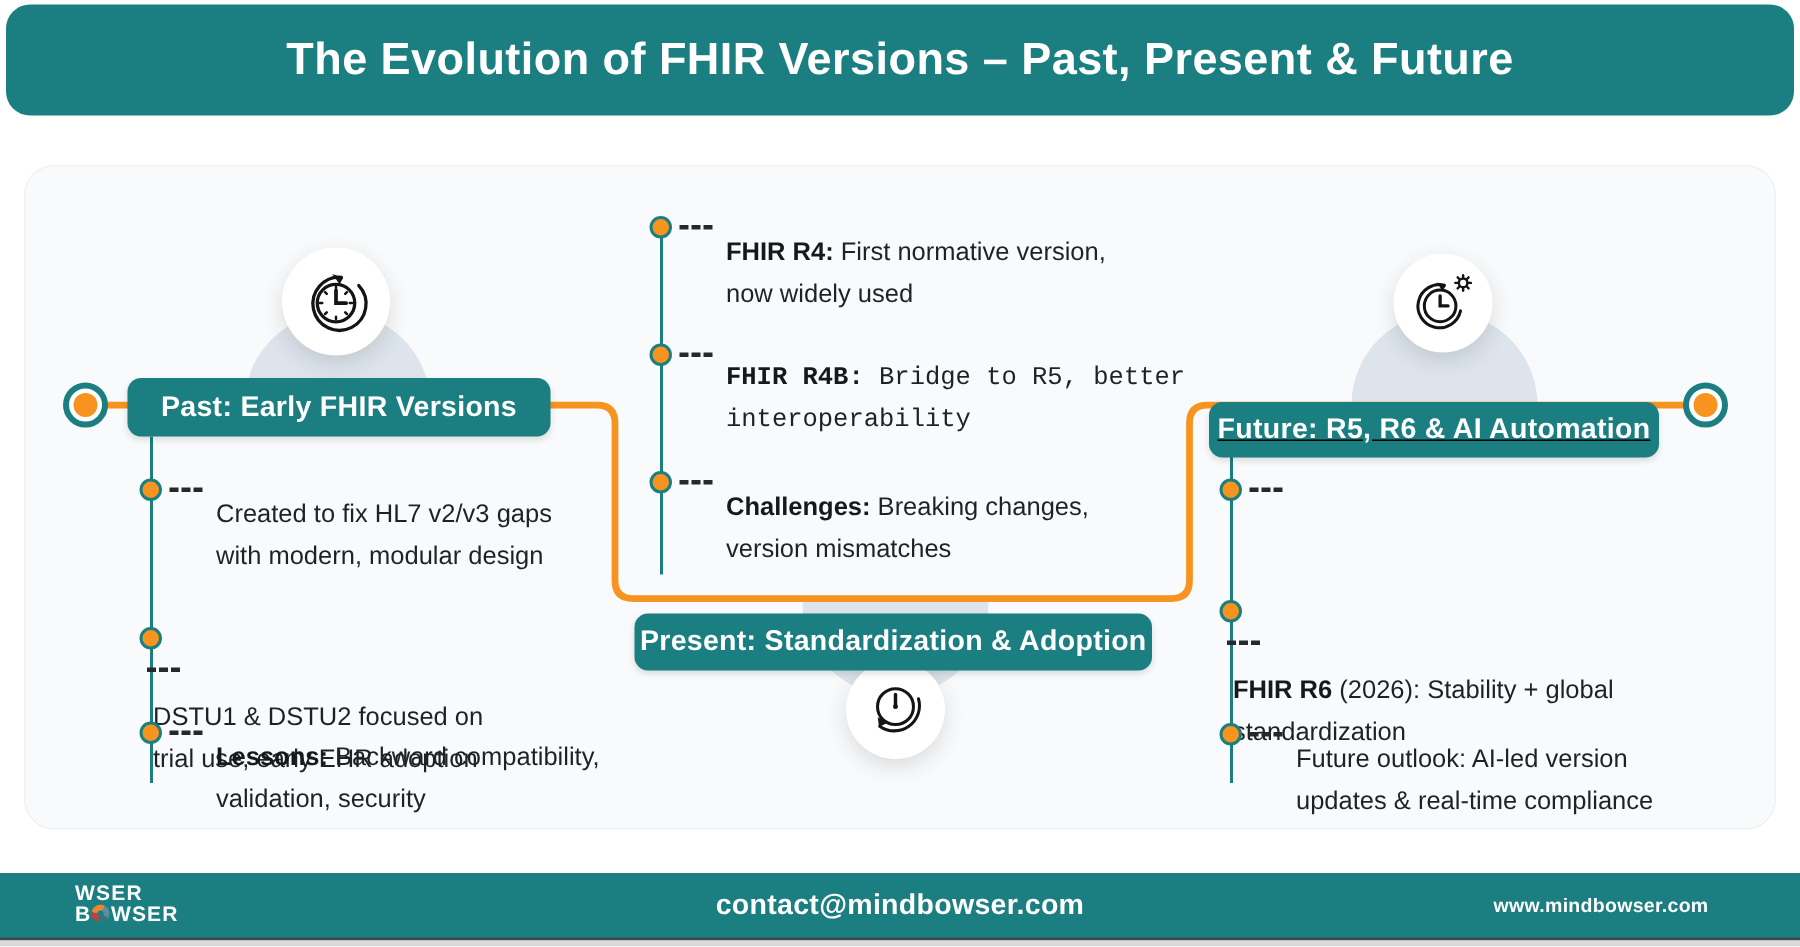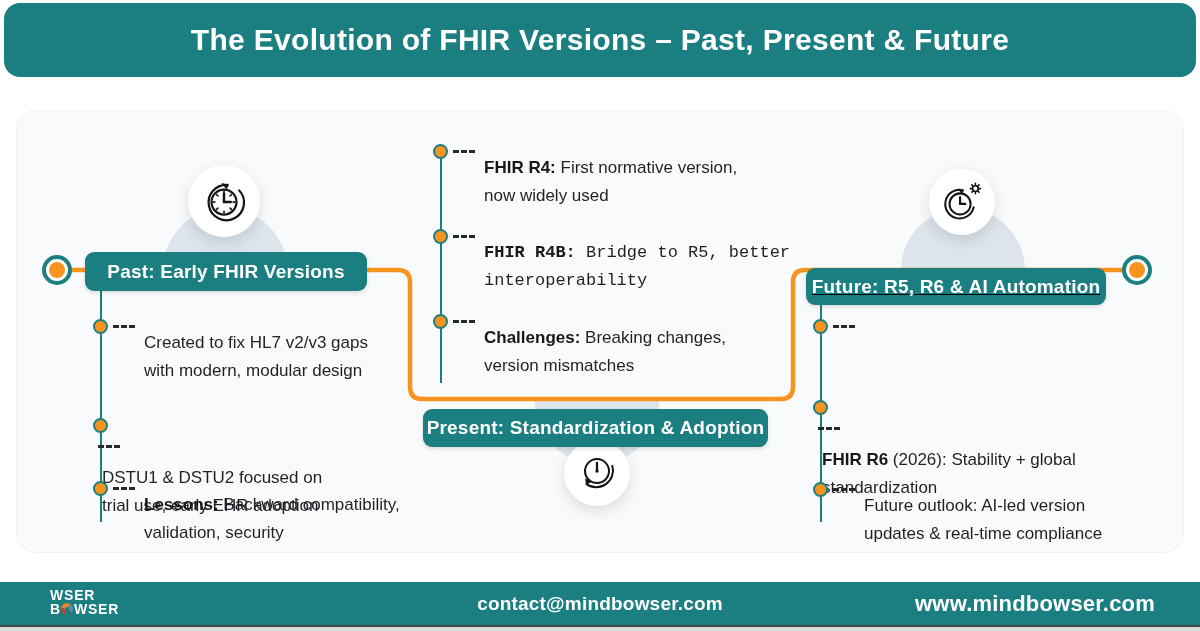--- a/index.html
+++ b/index.html
@@ -74,21 +74,21 @@
   .item-p1{top:313px;} .item-p2{top:412px;flex-direction:column;} .item-p3{top:475px;}
   .col-present .item{left:433px;}
   .item-c1{top:138px;} .item-c2{top:223px;font-family:Liberation Mono, monospace;} .item-c3{top:308px;}
   .col-future .item{left:813px;}
   .item-f1{top:313px;} .item-f2{top:394px;flex-direction:column;} .item-f3{top:476px;justify-content:space-between;}
 
   
   .footer{position:absolute;left:0;top:582px;width:1200px;height:44px;background:var(--teal);z-index:5;}
   .footer .email{position:absolute;left:0;right:0;text-align:center;line-height:44px;
     color:#fff;font-size:19px;font-weight:700;letter-spacing:.2px;}
-  .footer .site{position:absolute;right:45px;line-height:44px;color:#fff;font-size:22px;
+  .footer .site{position:absolute;right:61px;line-height:44px;color:#fff;font-size:13px;
     font-weight:700;letter-spacing:.2px;}
   .logo{position:absolute;left:50px;top:6px;color:#fff;font-weight:800;font-size:14px;
     line-height:14px;letter-spacing:.8px;}
   .logo .row{display:flex;align-items:center;}
   .logo-o{display:inline-flex;width:12px;height:12px;border-radius:50%;margin:0 .5px;
     background:conic-gradient(from 200deg,#b8453a 0 22%,#e98431 22% 52%,#5d8e9e 52% 78%,#37757e 78% 100%);
     align-items:center;justify-content:center;}
   .logo-o i{width:4px;height:4px;border-radius:50%;background:var(--teal);}
   .edge-dark{position:absolute;left:0;top:625px;width:1200px;height:2px;background:#41484a;z-index:6;}
   .edge-light{position:absolute;left:0;top:627px;width:1200px;height:4px;background:#D9DADB;z-index:6;}

